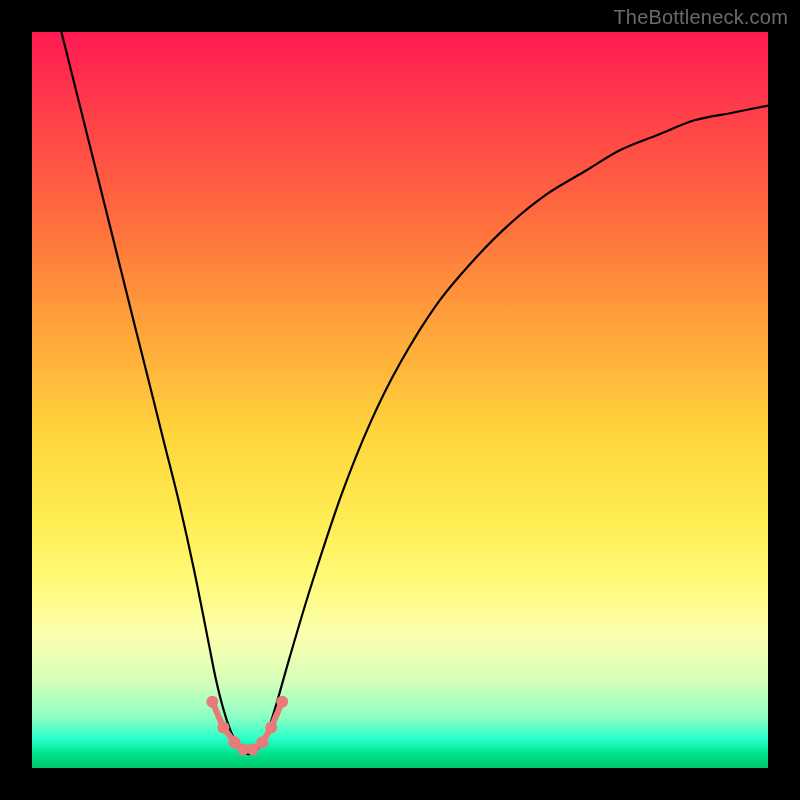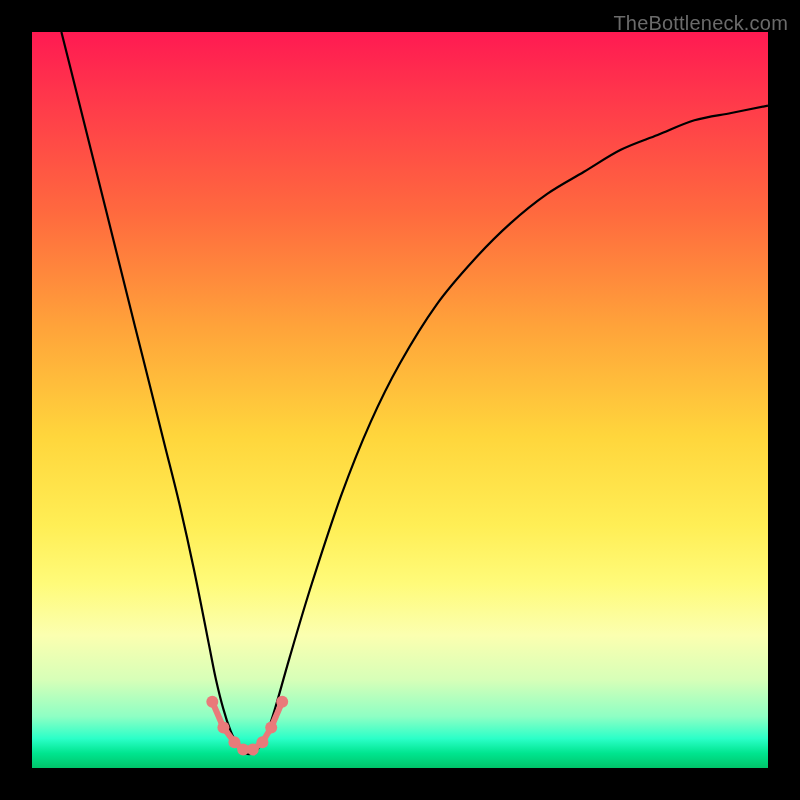--- a/index.html
+++ b/index.html
@@ -28,21 +28,21 @@
       #fbffb0 82%,
       #d7ffb8 88%,
       #8effc4 93%,
       #2bffc8 96%,
       #00e58f 98%,
       #00c46a 100%
     );
   }
   .watermark {
     position: absolute;
-    top: 12px;
+    top: 6px;
     right: 12px;
     font-size: 20px;
     font-weight: 500;
     color: #6b6b6b;
     letter-spacing: 0.2px;
     z-index: 10;
   }
   svg.plot {
     position: absolute;
     left: 0; top: 0;

